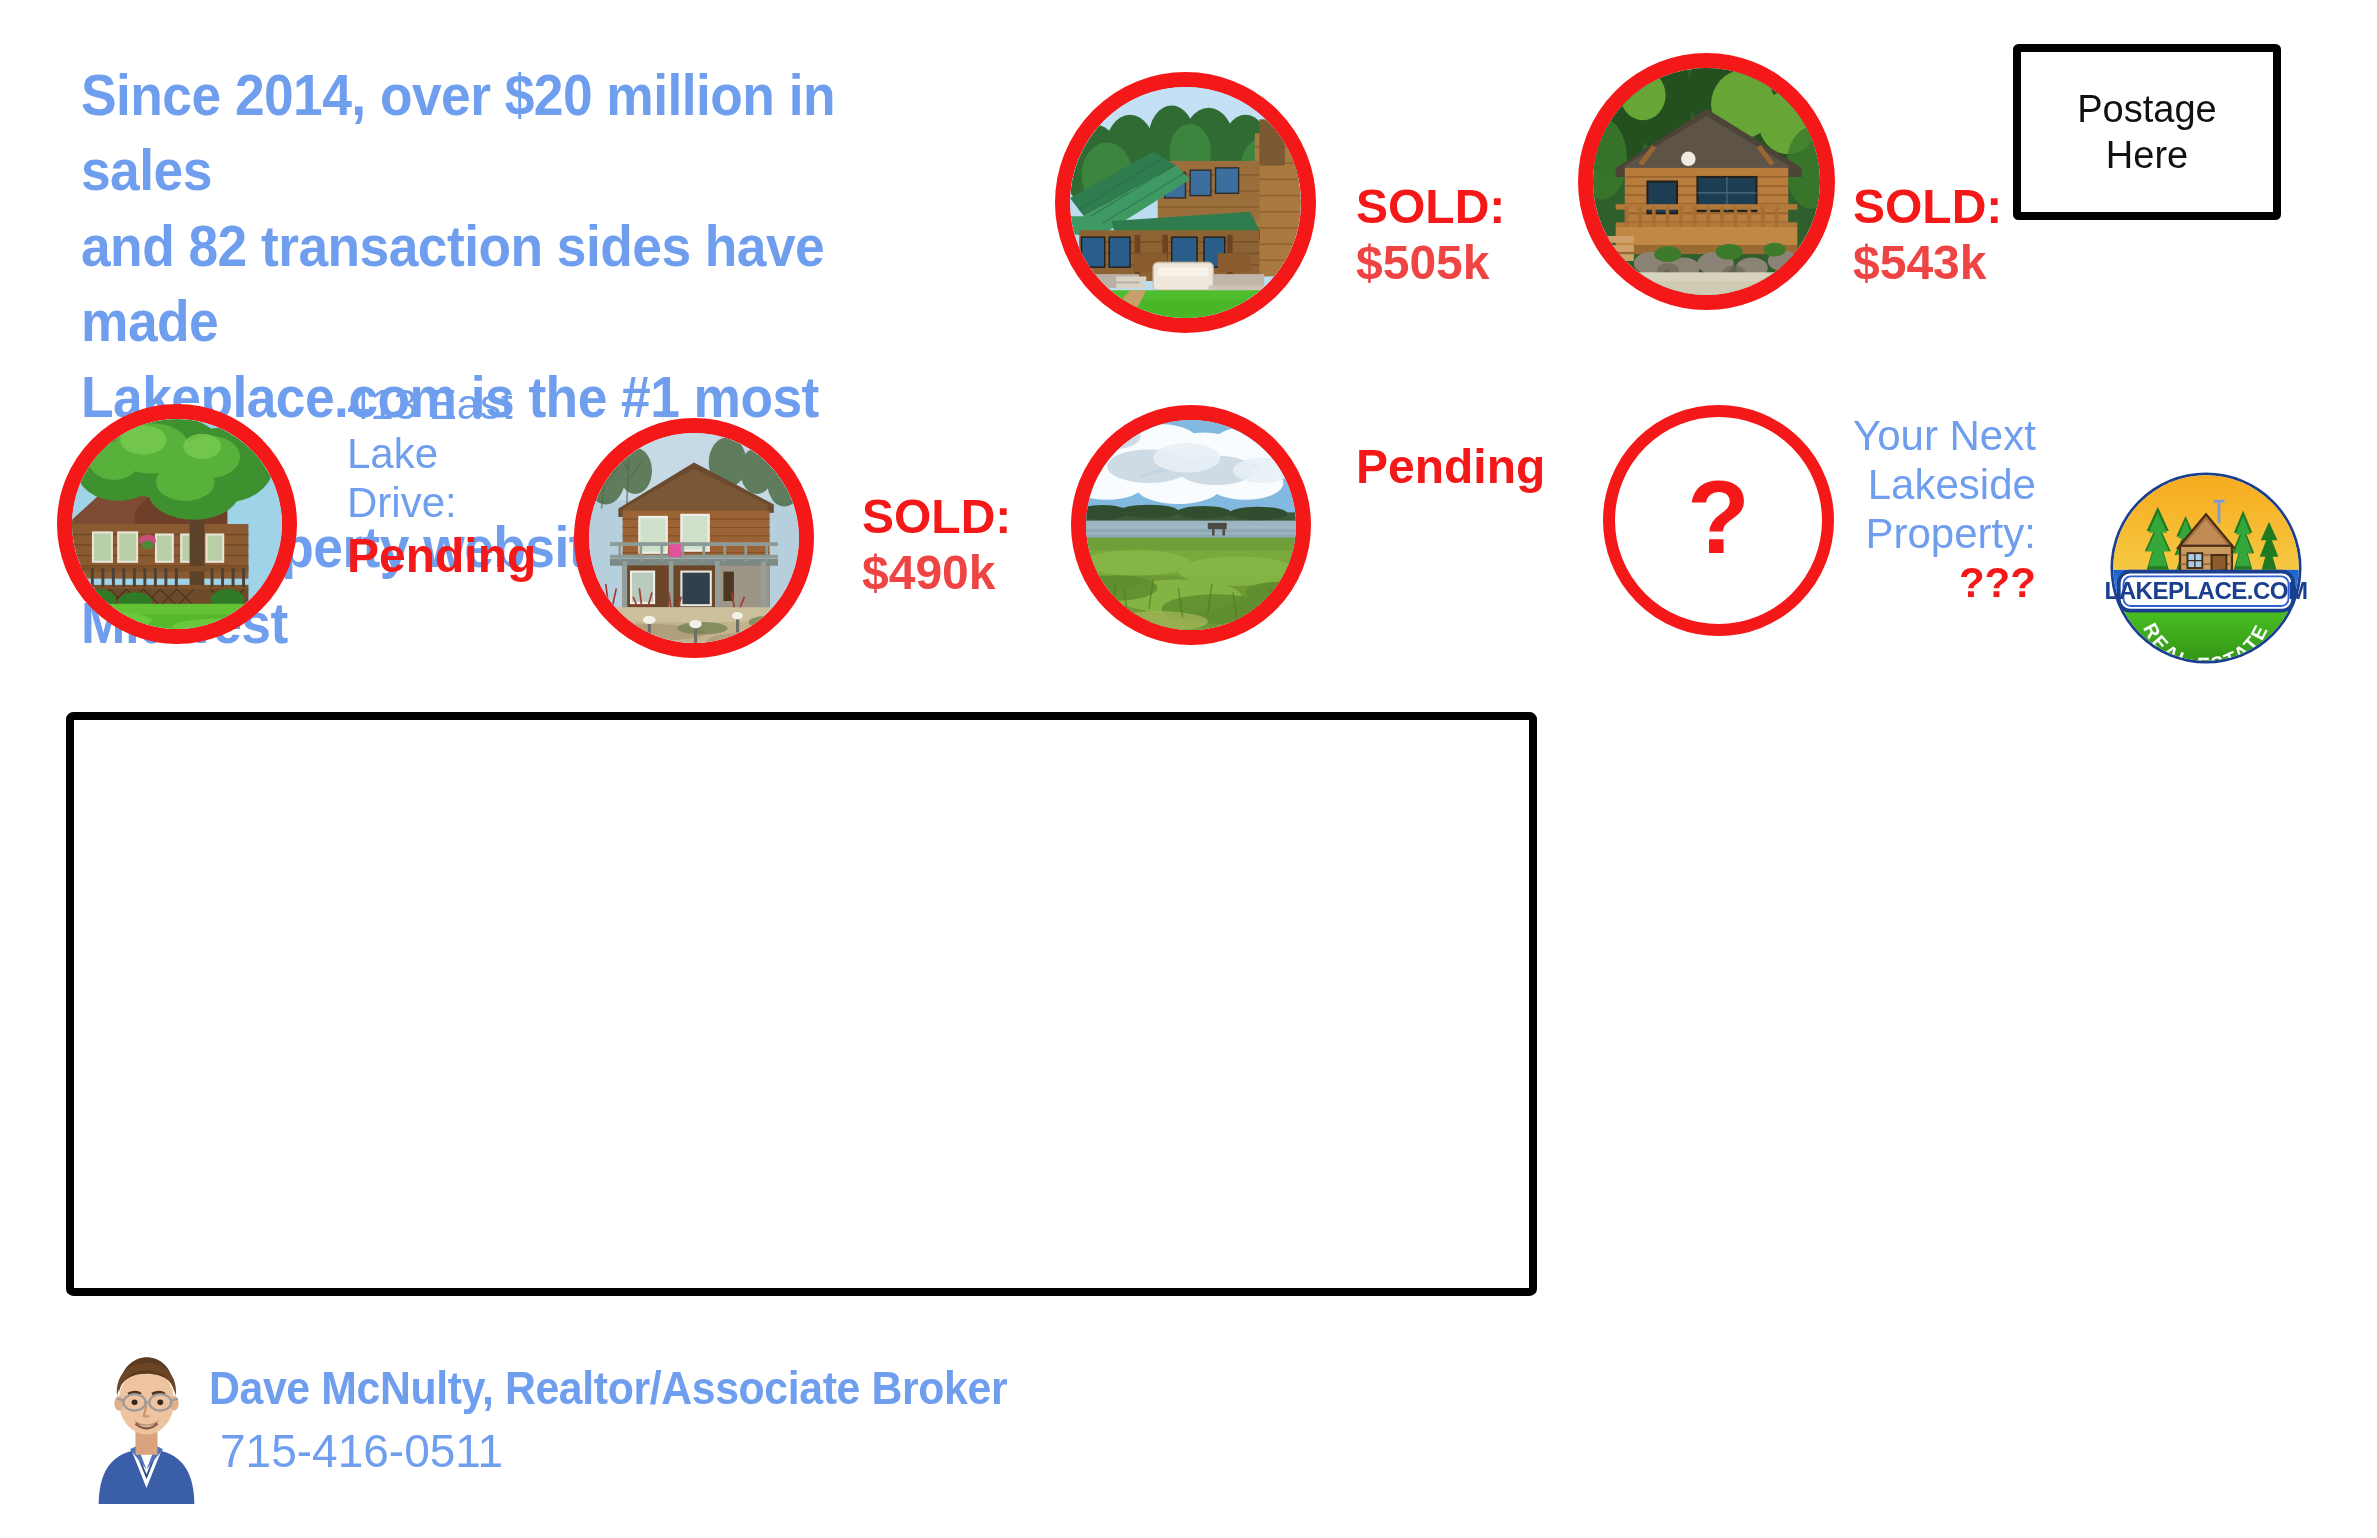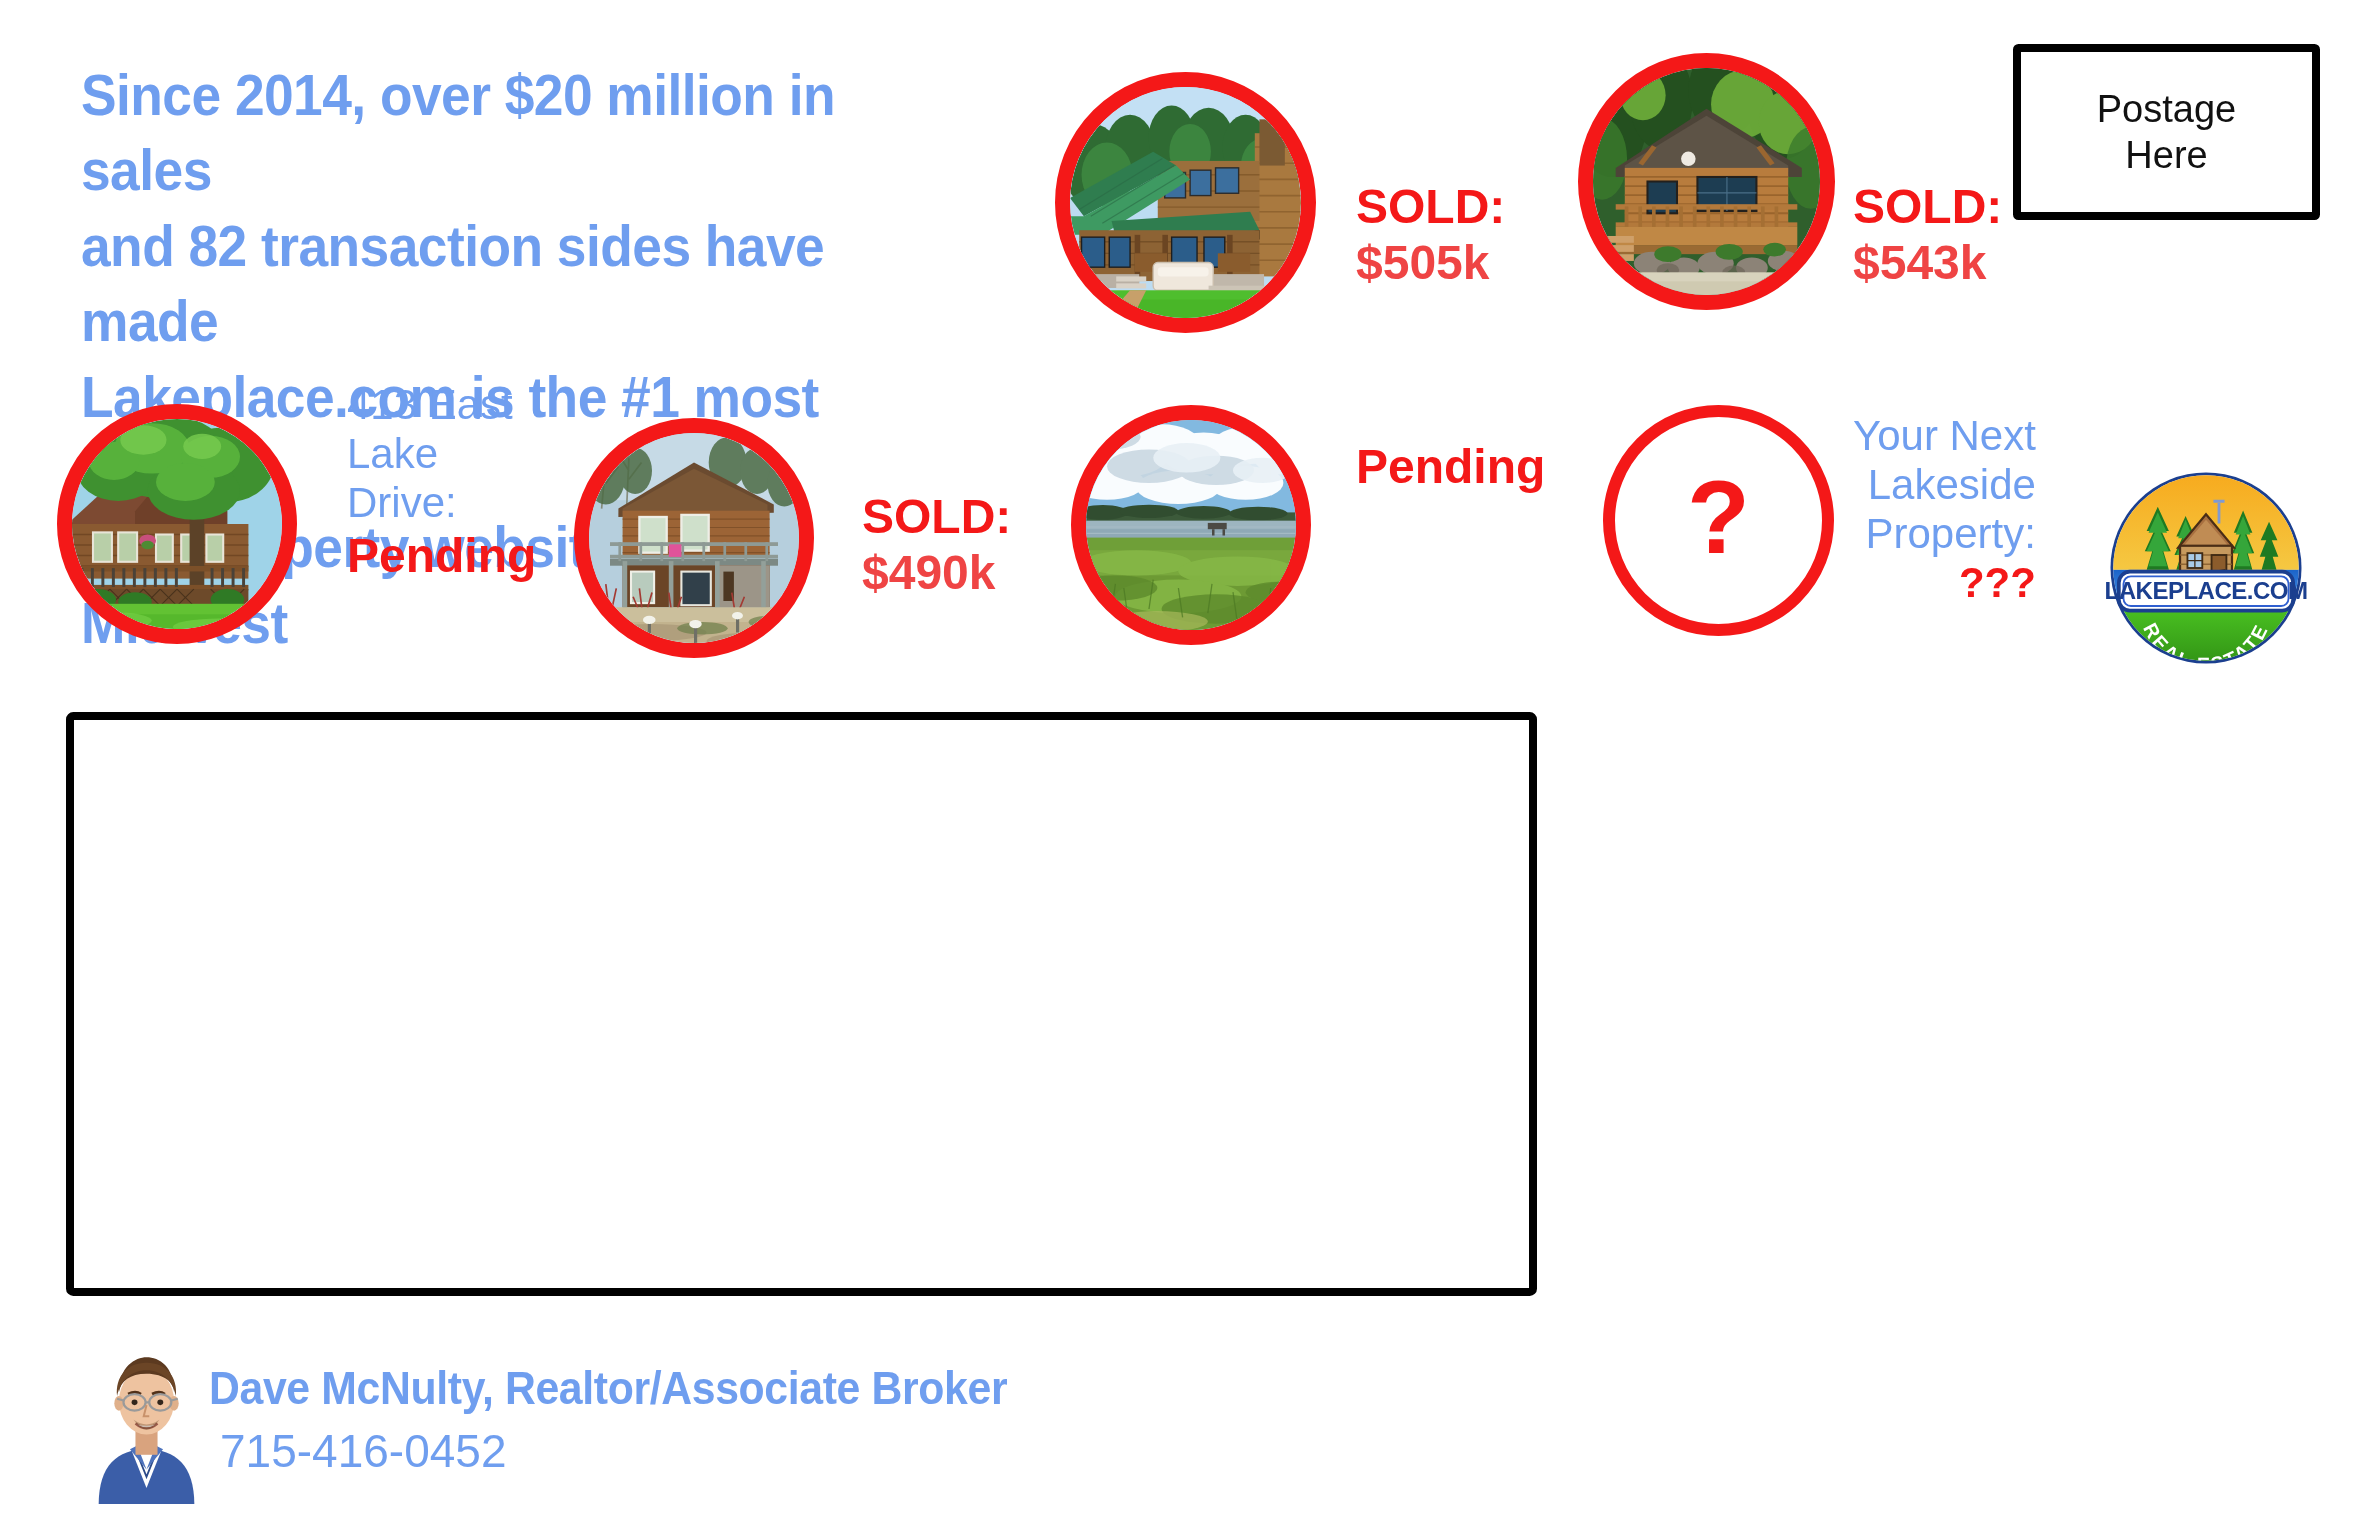--- a/index.html
+++ b/index.html
@@ -107,21 +107,21 @@
     color: #f41818;
     font-weight: bold;
     font-size: 42px;
     line-height: 1.2;
   }
 
   
   #postage-box {
     left: 2013px;
     top: 44px;
-    width: 307px;
+    width: 268px;
     height: 176px;
     border: 8.3px solid #000000;
     border-radius: 5.5px;
     box-sizing: border-box;
     display: flex;
     flex-direction: column;
     align-items: center;
     justify-content: center;
     color: #111111;
     font-size: 38px;
@@ -843,16 +843,16 @@
 
       <path d="M56 80 L53 92 L59 92" stroke="#c9926b" stroke-width="2.2" fill="none"></path>
 
       <path d="M44 100 Q56 110 68 100" stroke="#9a5b4a" stroke-width="2.6" fill="none"></path>
       <path d="M46 101 Q56 107 66 101 Q56 104 46 101 Z" fill="#ffffff"></path>
 
       <path d="M42 96 Q56 118 70 96 Q56 106 42 96 Z" fill="#6b4526" opacity="0.35"></path>
     </svg>
   </div>
   <div class="abs" id="agent-name">Dave McNulty, Realtor/Associate Broker</div>
-  <div class="abs" id="agent-phone">715-416-0452</div>
+  <div class="abs" id="agent-phone">715-416-0511</div>
 
 </div>
 
 
 </body></html>

